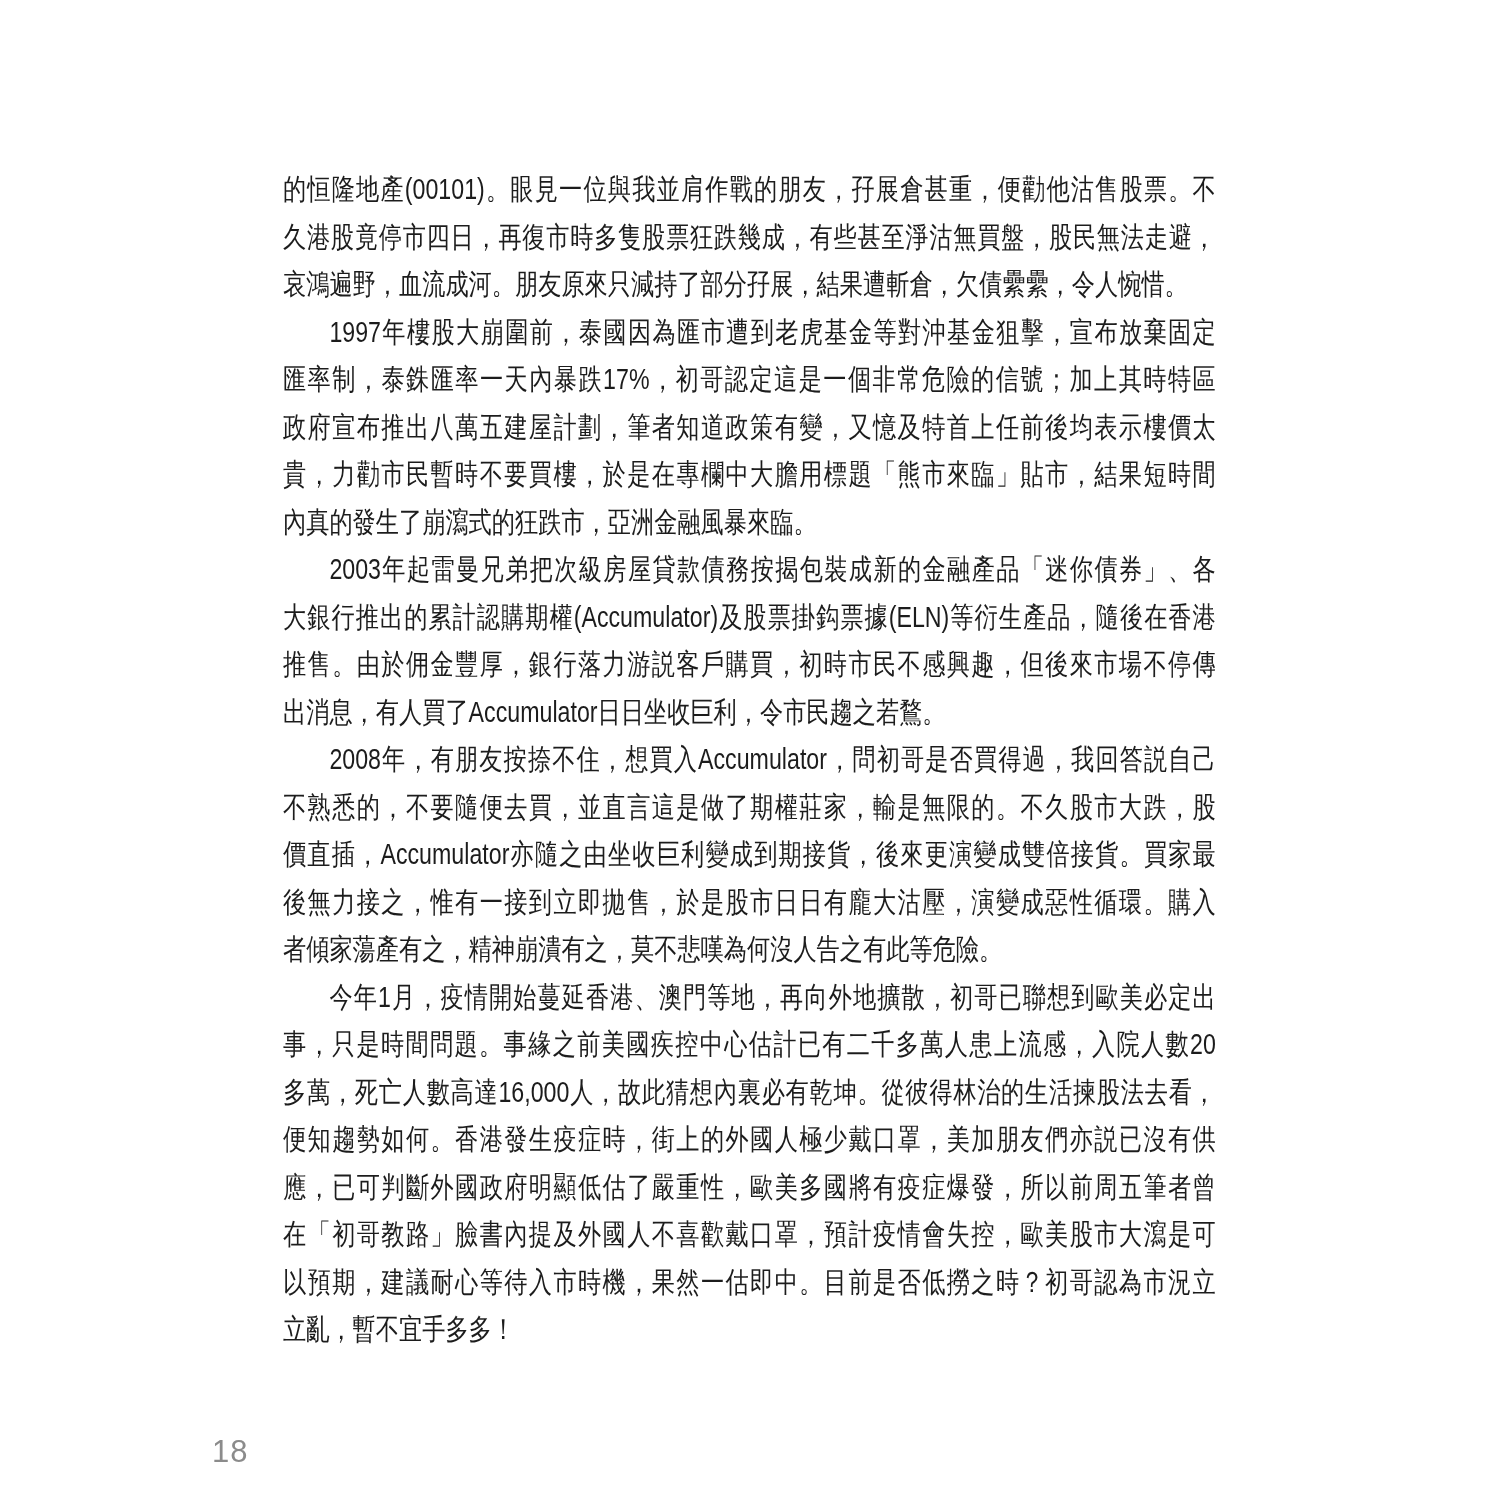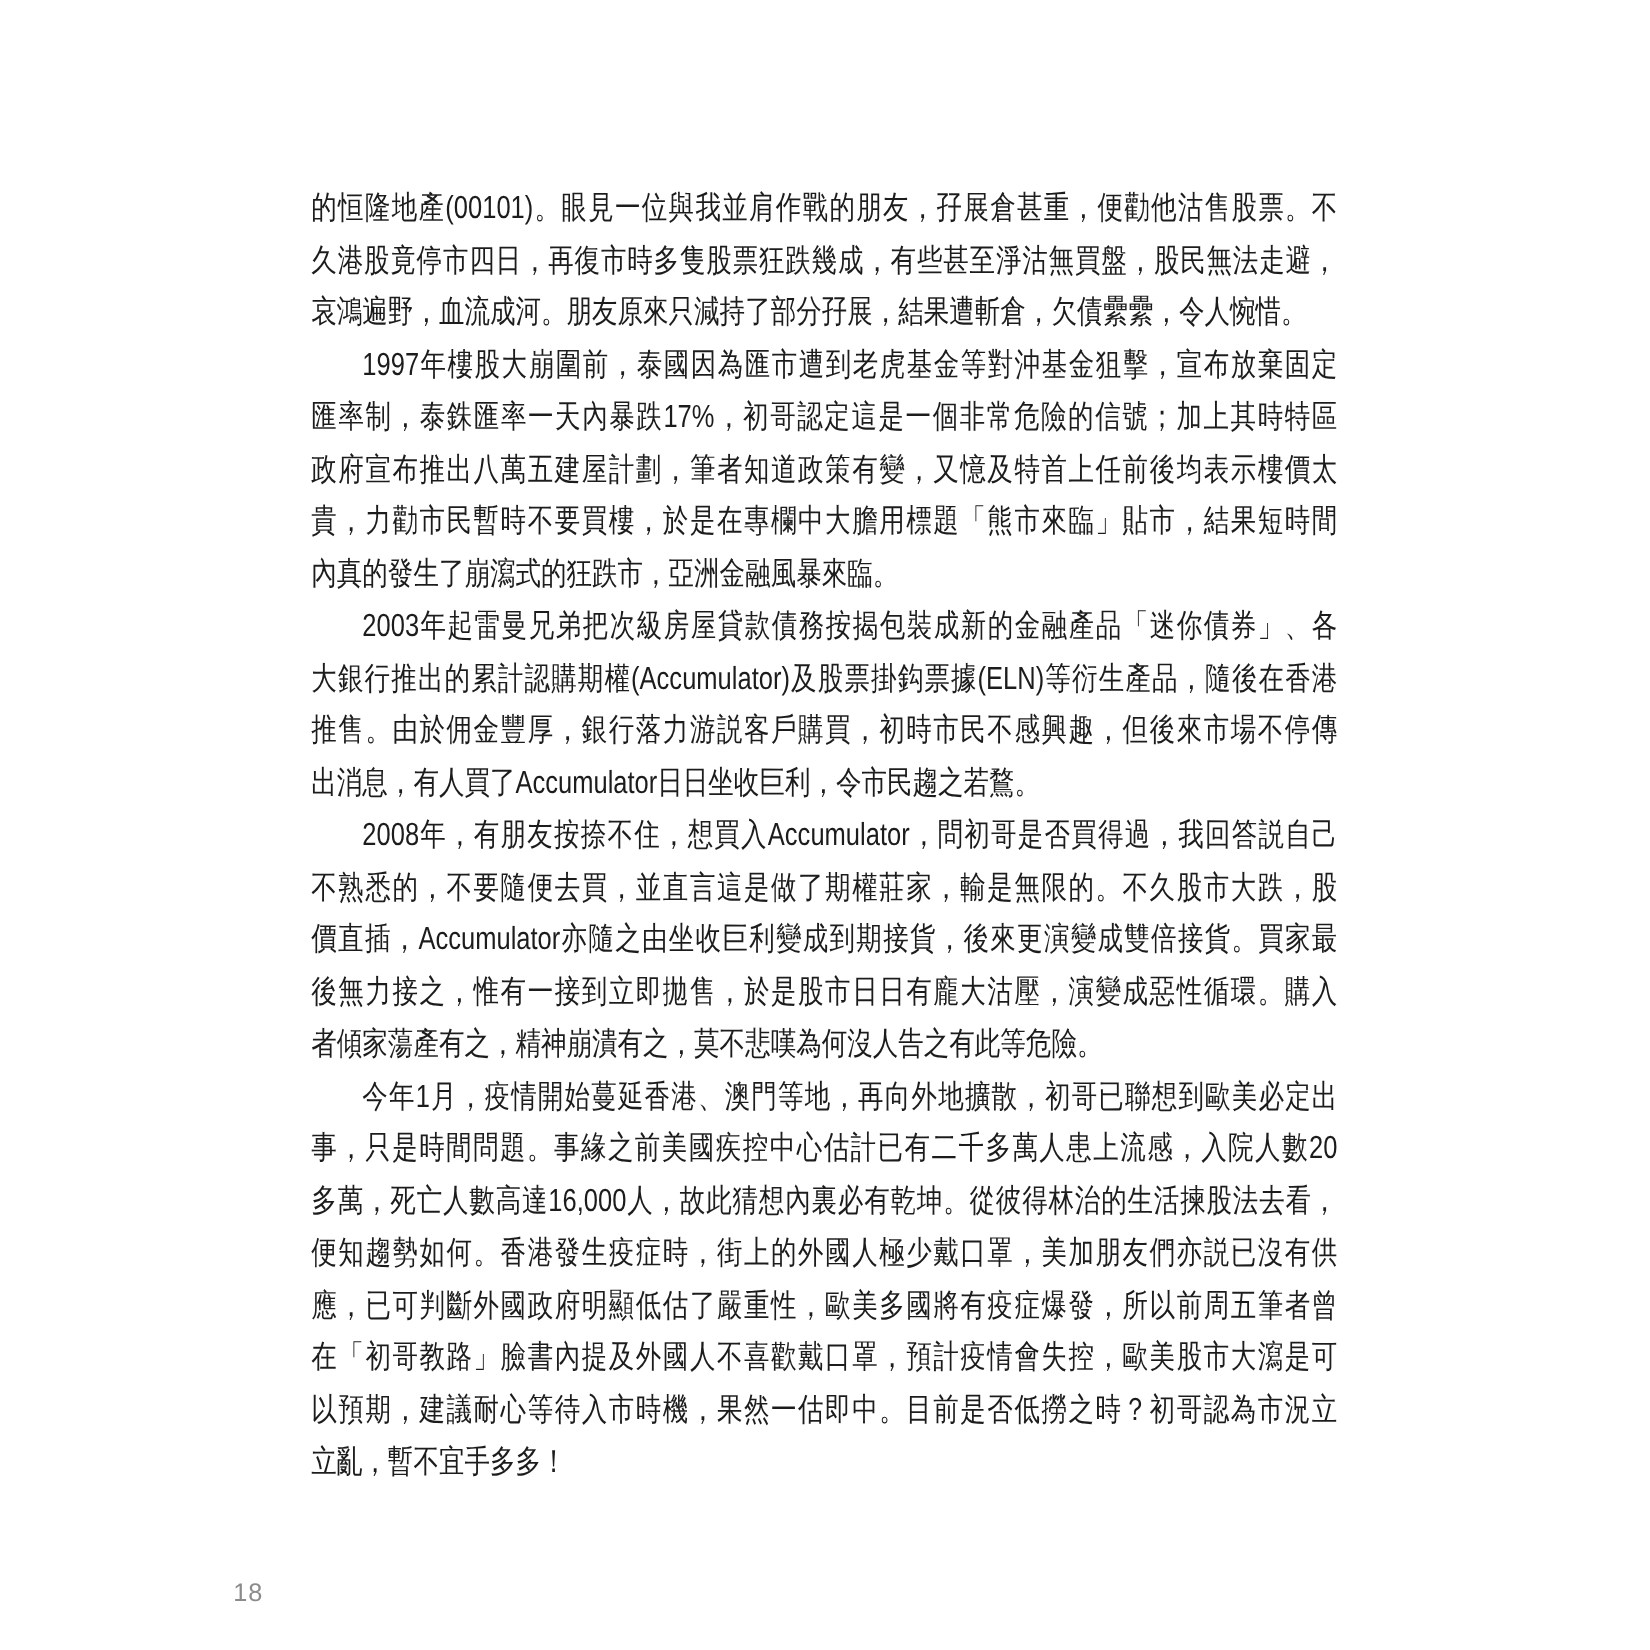--- a/index.html
+++ b/index.html
@@ -33,21 +33,21 @@
     text-align-last: justify;
     height: 47.5px;
     overflow: visible;
   }
   .line.end { text-align-last: left; }
   .line.indent { text-indent: 58px; }  
   .pagenum {
     position: absolute;
     left: 212px;
     top: 1434px;
-    font-size: 23px;
+    font-size: 31px;
     letter-spacing: 1px;
     color: #8b8b8b;
   }
 </style>
 </head>
 <body>
 
 <div class="page">
 
   <div class="textblock">

